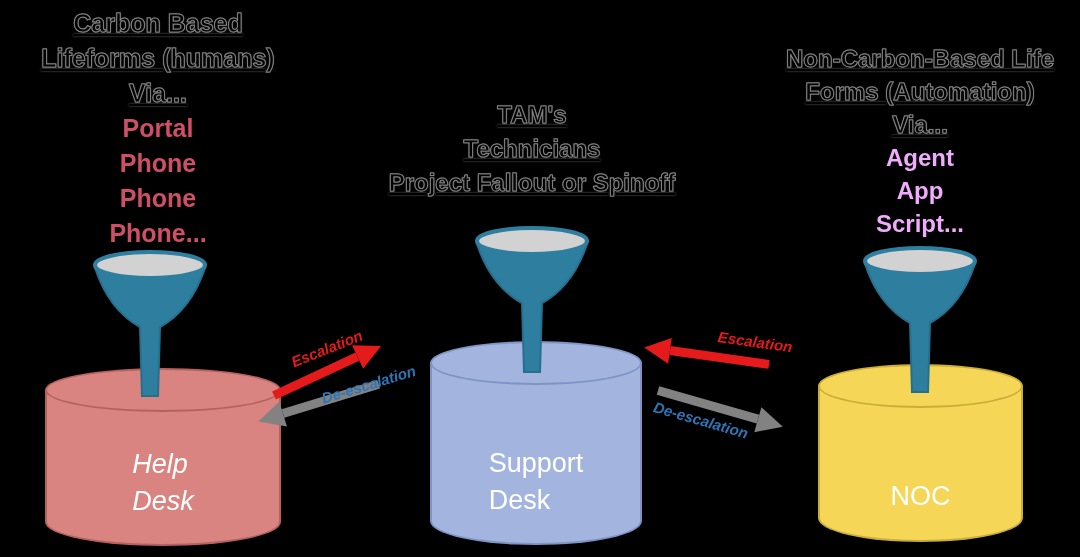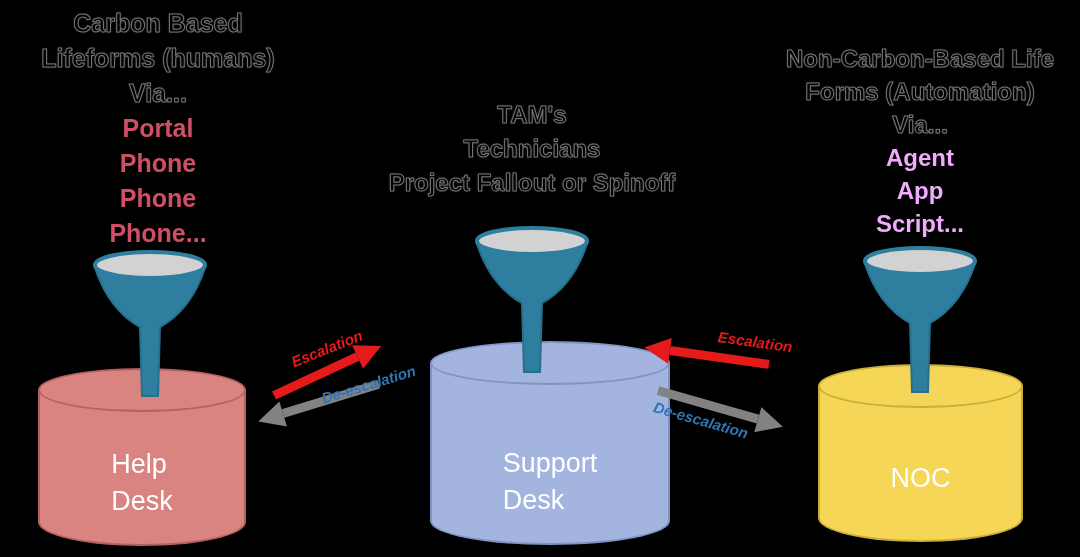--- a/index.html
+++ b/index.html
@@ -8,46 +8,46 @@
     overflow:hidden;font-family:"Liberation Sans", sans-serif;
   }
 
   
   .ghost{
     color:#000;
     -webkit-text-stroke:1px rgba(150,150,150,0.75);
     text-shadow:0 0 2px rgba(120,120,120,0.85);
   }
 
-  .heading{position:absolute;text-align:center;font-weight:bold;z-index:6;}
+  .heading{position:absolute;text-align:center;font-weight:bold;z-index:6;text-decoration:underline;}
   .left-heading{left:28px;top:6px;width:260px;font-size:25px;line-height:35px;}
   .center-heading{left:352px;top:98px;width:360px;font-size:24px;line-height:34px;}
   .right-heading{left:775px;top:42px;width:290px;font-size:24px;line-height:33px;}
 
   .channel-human{color:#cf4f66;}
   .channel-auto{color:#f0abfc;}
 
   
   .cylinder{position:absolute;z-index:2;}
   .cyl-top{position:absolute;left:0;right:0;top:0;height:44px;border-radius:50%;
     background:var(--fill);border:2px solid var(--stroke);box-sizing:border-box;}
   .cyl-body{position:absolute;left:0;right:0;top:22px;bottom:0;
     background:var(--fill);border:2px solid var(--stroke);border-top:none;box-sizing:border-box;
     border-radius:0 0 50% 50% / 0 0 24px 24px;}
   .cyl-label{position:absolute;left:0;right:0;text-align:center;color:#ffffff;
     font-size:27px;line-height:37px;z-index:4;}
   .cyl-label .lines{display:inline-block;text-align:left;}
   .cyl-label .lines span{display:block;}
 
-  .help-desk{left:38px;top:368px;width:208px;height:178px;--fill:#d98480;--stroke:#b4625f;}
+  .help-desk{left:45px;top:368px;width:236px;height:178px;font-style:italic;--fill:#d98480;--stroke:#b4625f;}
   .help-desk .cyl-label{top:78px;}
-  .support-desk{left:430px;top:341px;width:240px;height:204px;--fill:#a3b4df;--stroke:#7f93c4;}
+  .support-desk{left:430px;top:341px;width:212px;height:204px;--fill:#a3b4df;--stroke:#7f93c4;}
   .support-desk .cyl-label{top:104px;}
   .noc{left:818px;top:364px;width:205px;height:178px;--fill:#f6d657;--stroke:#c9ae3a;}
-  .noc .cyl-label{top:96px;}
+  .noc .cyl-label{top:114px;}
 
   
   .funnel{position:absolute;z-index:3;}
   .funnel-left{left:90px;top:250px;}
   .funnel-center{left:472px;top:226px;}
   .funnel-right{left:860px;top:246px;}
 
   
   .arrow{position:absolute;height:9px;transform-origin:left center;z-index:5;}
   .arrow.red{background:#e51a1a;}

